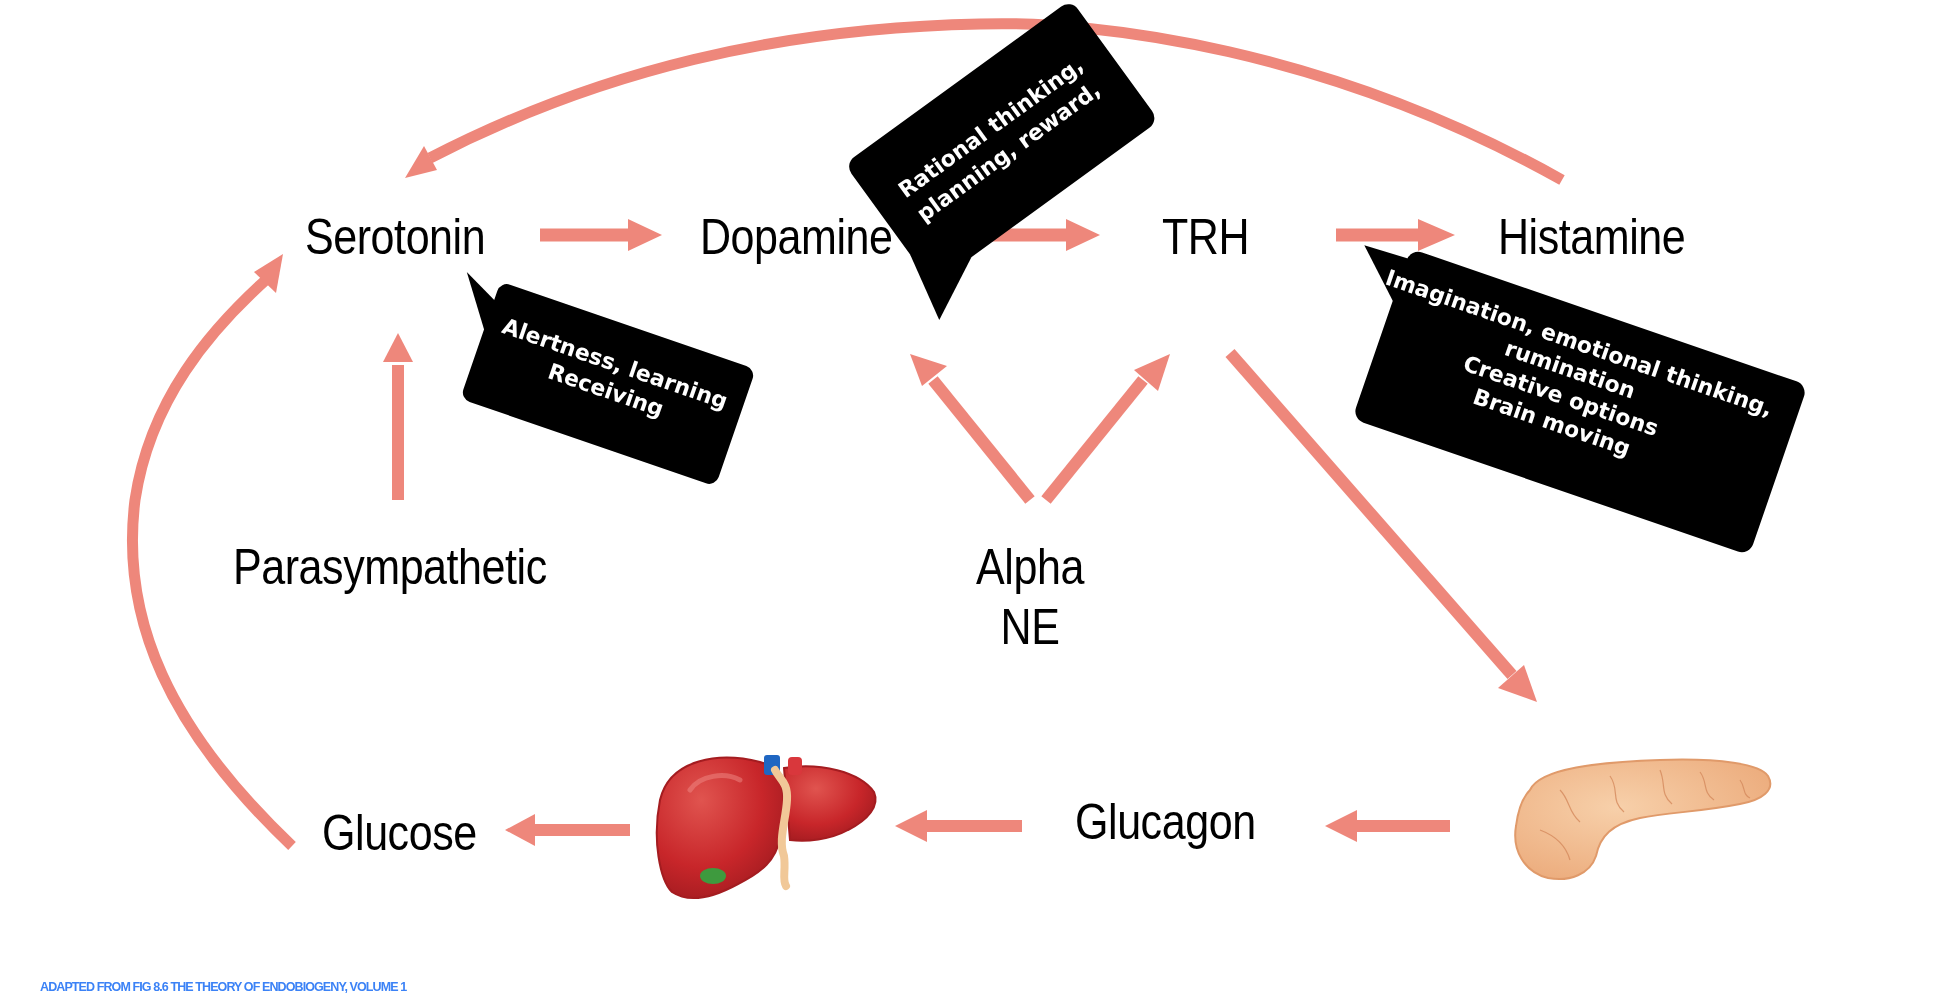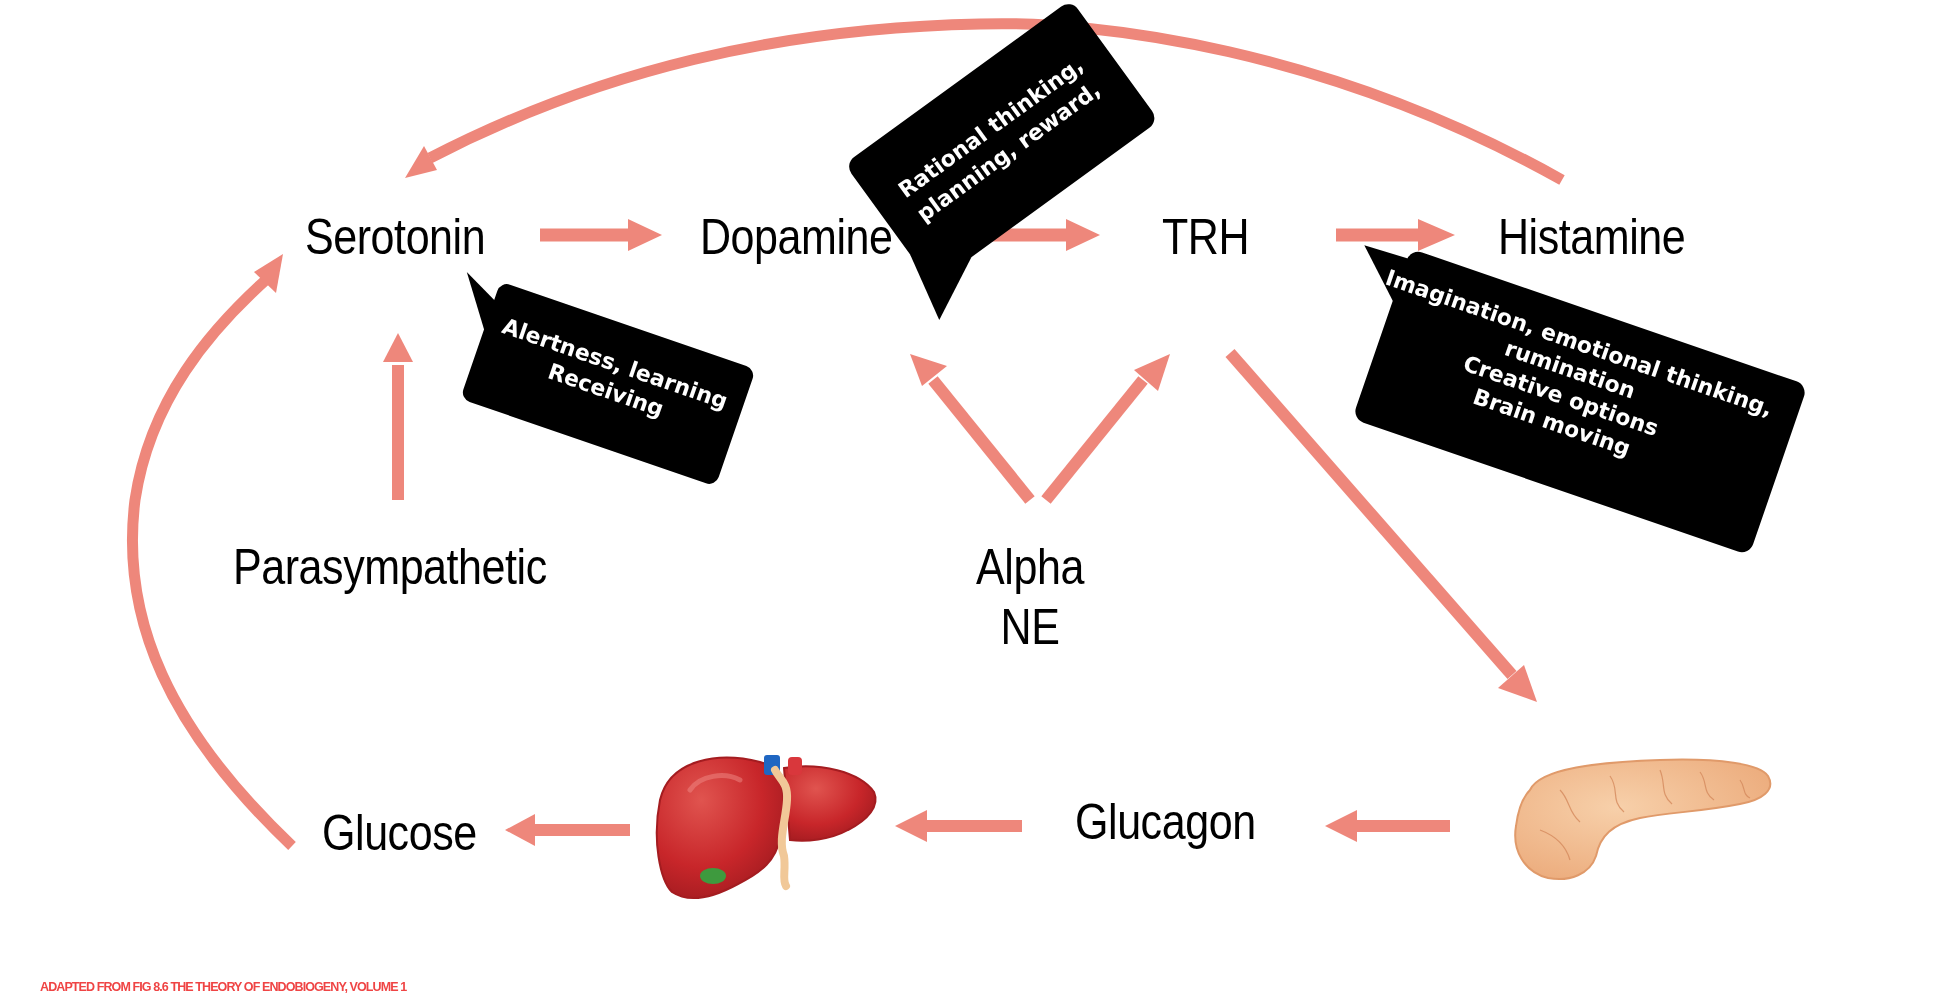--- a/index.html
+++ b/index.html
@@ -1,21 +1,21 @@
 <!DOCTYPE html>
 <html><head>
   <meta charset="utf-8">
   <style>
     html, body { margin:0; padding:0; background:#ffffff; }
     body { width:1938px; height:1006px; position:relative; overflow:hidden; font-family:"Liberation Sans", sans-serif; }
     #diagram { position:absolute; left:0; top:0; width:1938px; height:1006px; }
     .node { position:absolute; color:#000; font-family:"Liberation Sans Narrow","Liberation Sans", sans-serif; font-size:50px; line-height:1; white-space:nowrap; transform:scaleX(0.86); transform-origin:left center; letter-spacing:-0.5px; }
     .node.center { text-align:center; transform-origin:center center; }
     .callout-text { font-family:"DejaVu Sans", sans-serif; font-weight:bold; fill:#ffffff; font-size:22px; }
-    .footer { position:absolute; left:40px; top:980px; font-size:12.5px; font-weight:bold; letter-spacing:-0.9px; color:#ef4444; font-family:"Liberation Sans", sans-serif; }
+    .footer { position:absolute; left:40px; top:980px; font-size:12.5px; font-weight:bold; letter-spacing:-0.9px; color:#3b82f6; font-family:"Liberation Sans", sans-serif; }
   </style>
 </head>
 <body>
 
 <svg id="diagram" width="1938" height="1006" viewBox="0 0 1938 1006" xmlns="http://www.w3.org/2000/svg">
   <defs>
     <radialGradient id="liverGrad" cx="0.35" cy="0.3" r="0.8">
       <stop offset="0" stop-color="#e0544f"></stop>
       <stop offset="0.6" stop-color="#c8262a"></stop>
       <stop offset="1" stop-color="#9e1a1f"></stop>

